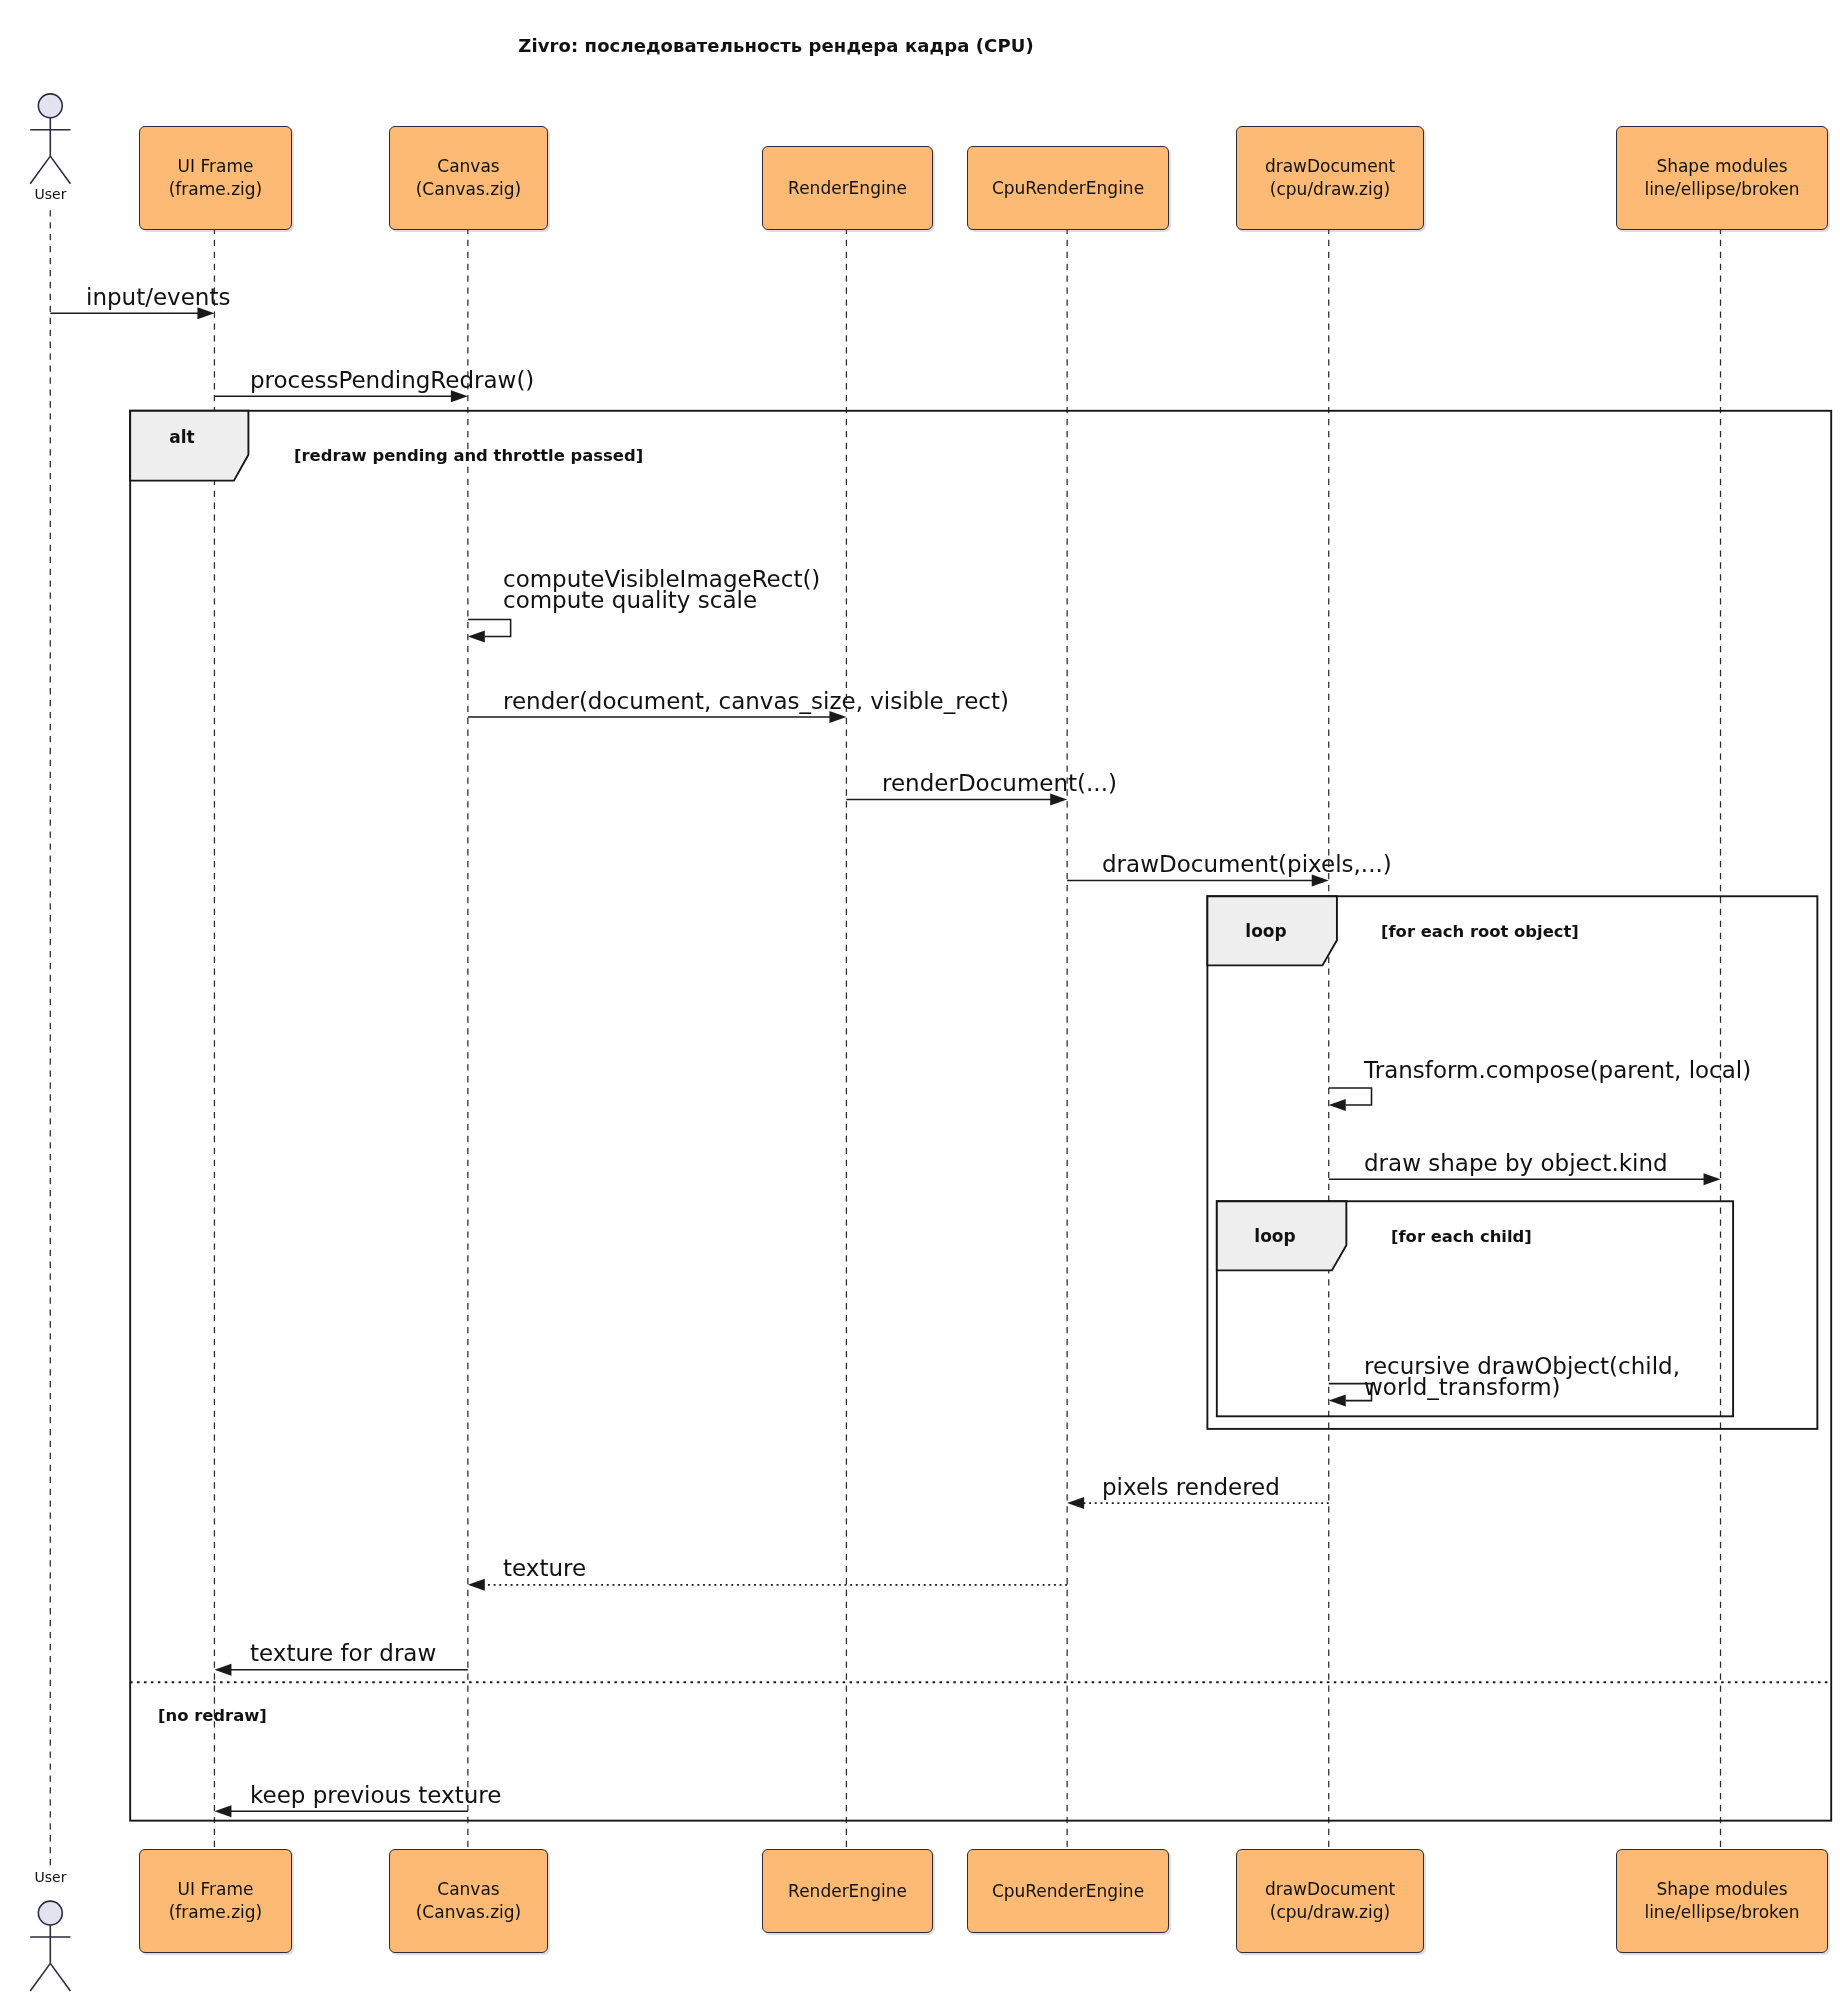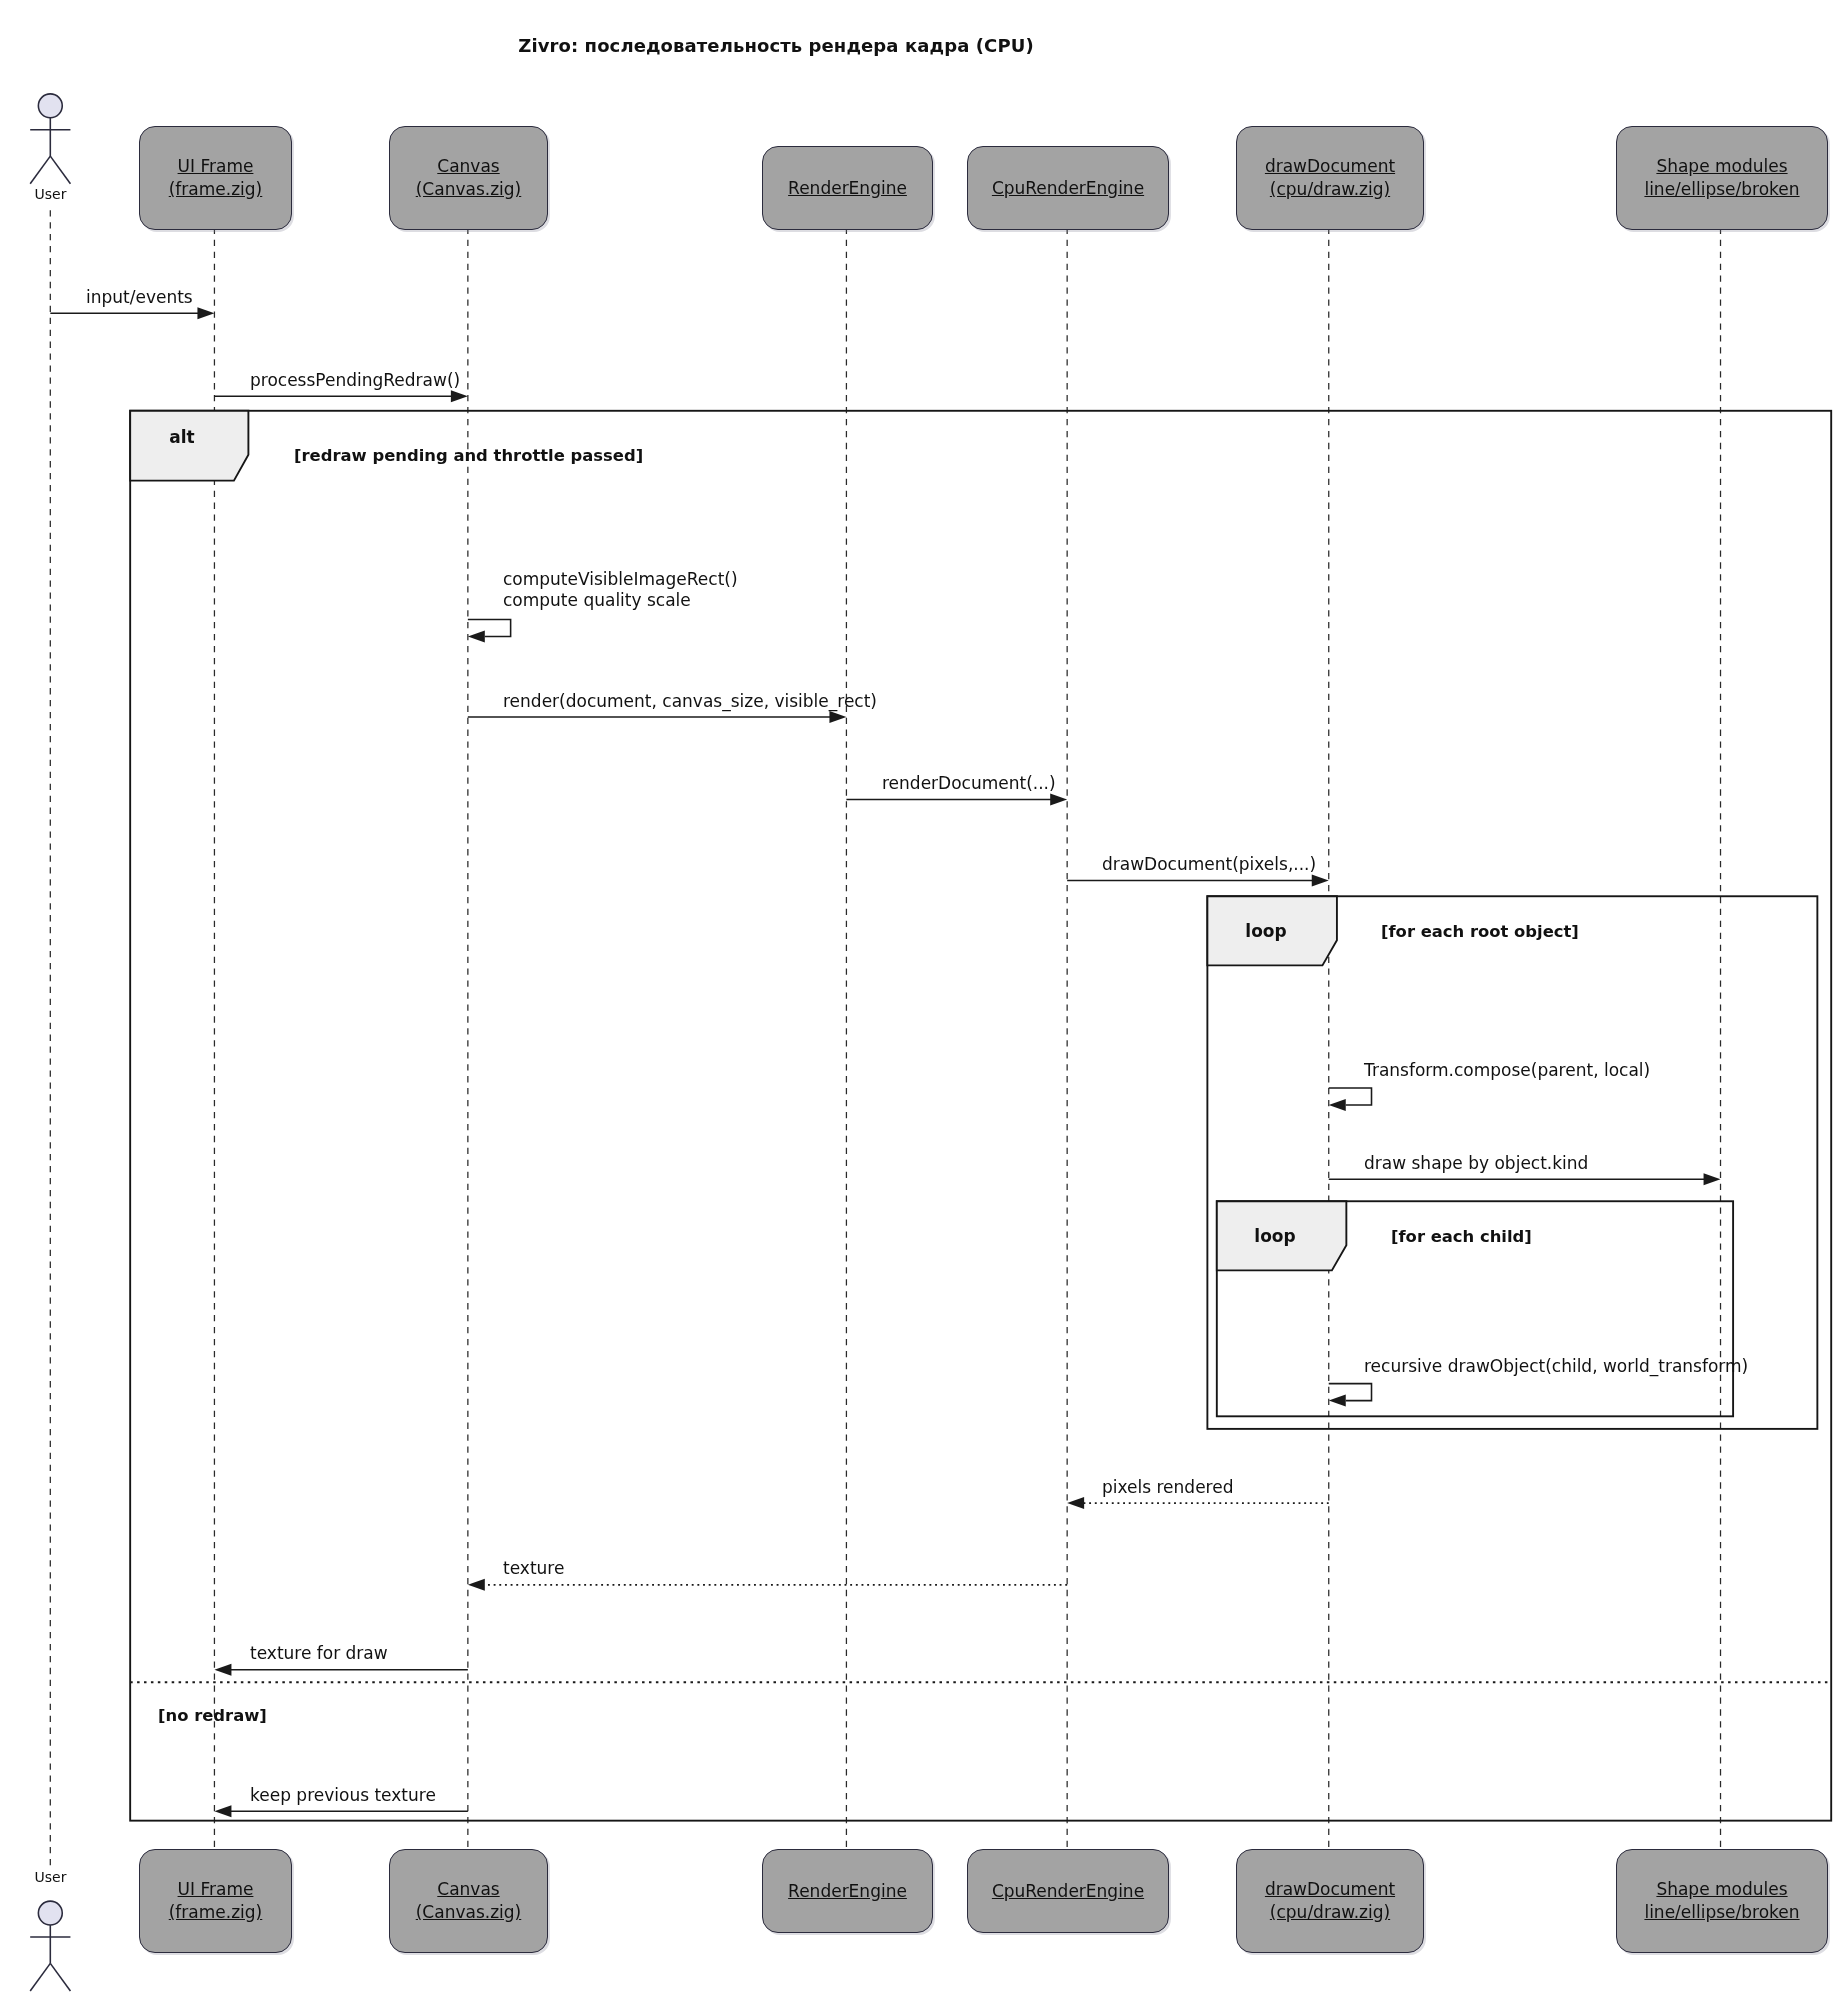--- a/index.html
+++ b/index.html
@@ -6,31 +6,30 @@
   #diagram{
     position:relative;width:1840px;height:1995px;background:#ffffff;
     font-family:"DejaVu Sans",sans-serif;color:#111111;overflow:hidden;
   }
   #bg-svg{position:absolute;left:0;top:0;z-index:0;}
   .ptitle{
     position:absolute;left:0;top:35px;width:1552px;text-align:center;
     font-size:18px;font-weight:bold;letter-spacing:0.1px;
   }
   .participant{
-    position:absolute;z-index:2;background:#a3a3a3;border:1.6px solid #2b2b3d;
-    border-radius:16px;display:flex;align-items:center;justify-content:center;
+    position:absolute;z-index:2;background:#fdba74;border:1.6px solid #2b2b3d;
+    border-radius:6px;display:flex;align-items:center;justify-content:center;
     text-align:center;font-size:17px;line-height:22.6px;white-space:pre-line;
     box-shadow:1.9px 1.9px 0 rgba(120,120,140,.25);
-    text-decoration:underline;
   }
   .actor-label{
     position:absolute;z-index:2;width:101px;text-align:center;font-size:14px;
   }
   .msg{
-    position:absolute;z-index:2;font-size:17px;line-height:21px;white-space:pre-line;
+    position:absolute;z-index:2;font-size:23px;line-height:21px;white-space:pre-line;
   }
   .frag-label{
     position:absolute;z-index:3;display:flex;align-items:center;justify-content:center;
     font-size:17px;font-weight:bold;
   }
   .frag-cond{
     position:absolute;z-index:3;font-size:16.4px;font-weight:bold;
   }
 </style>
 </head>

